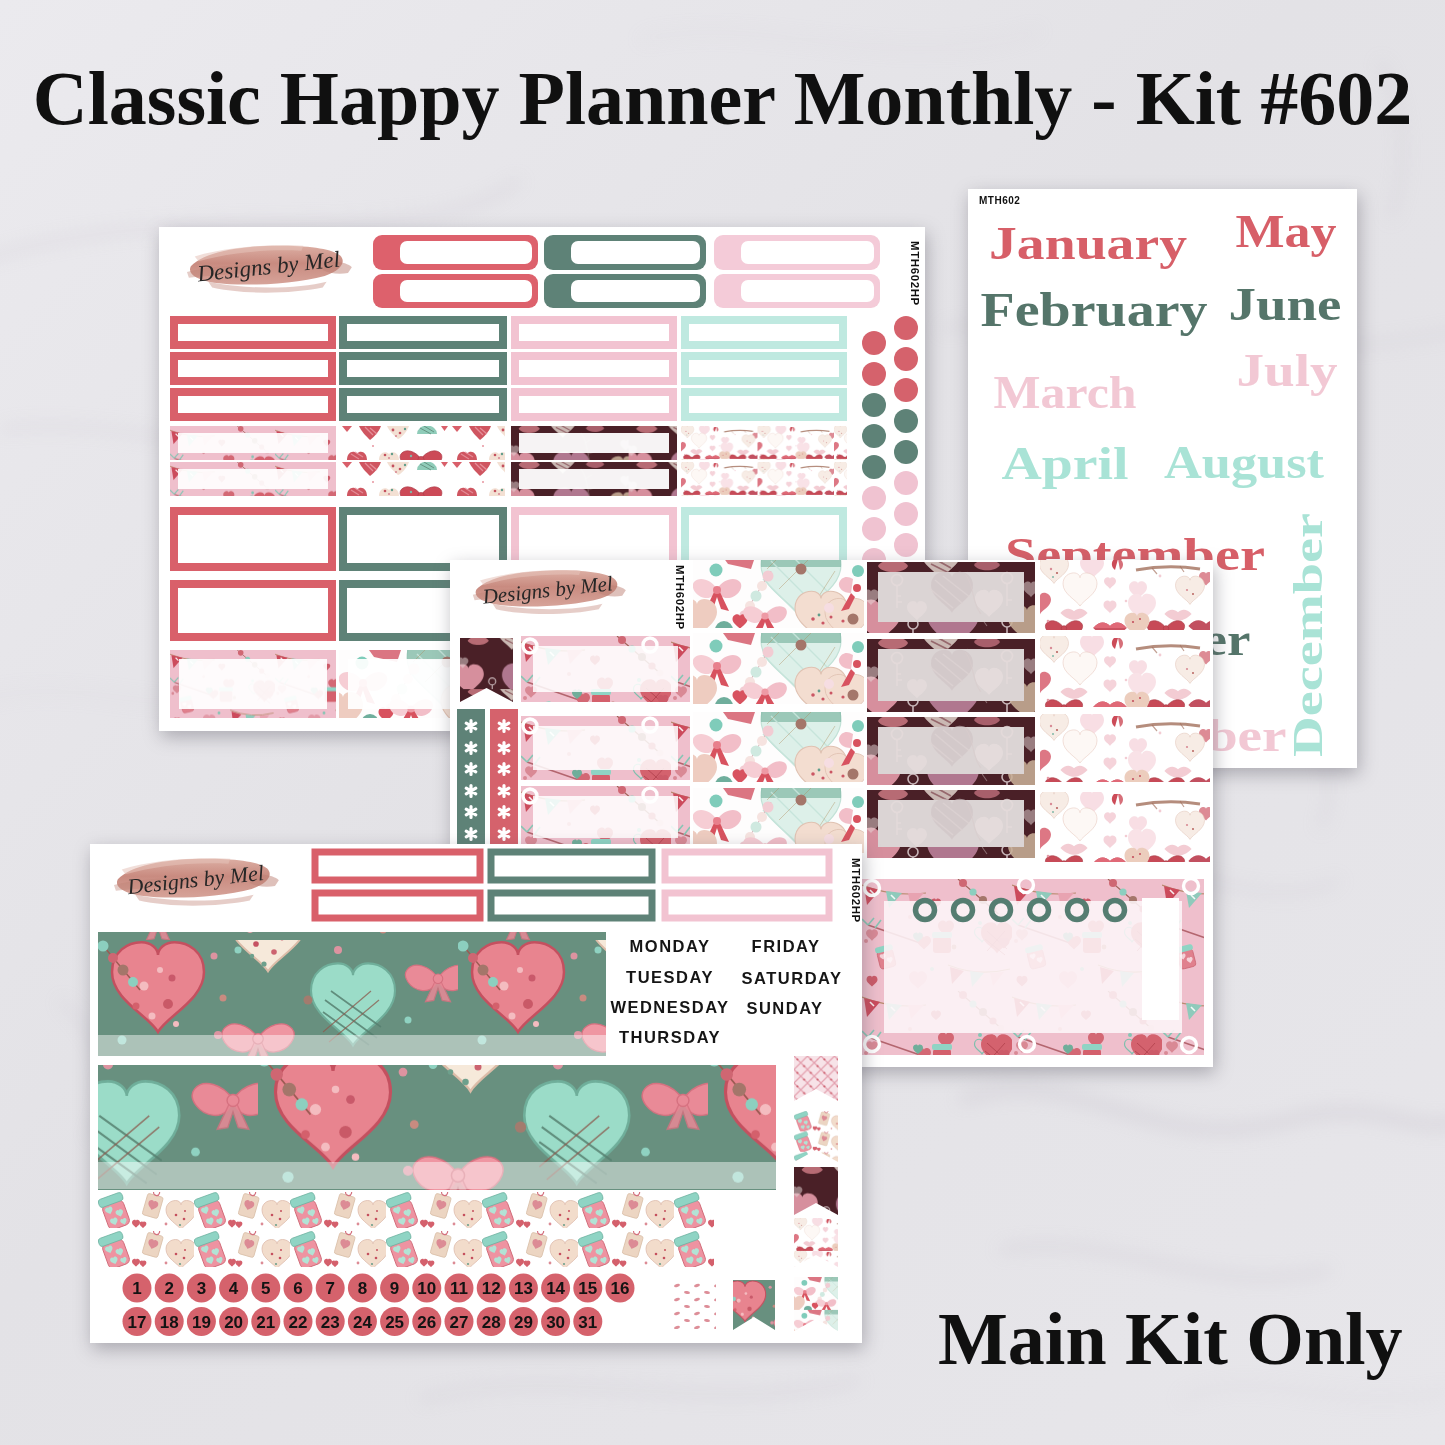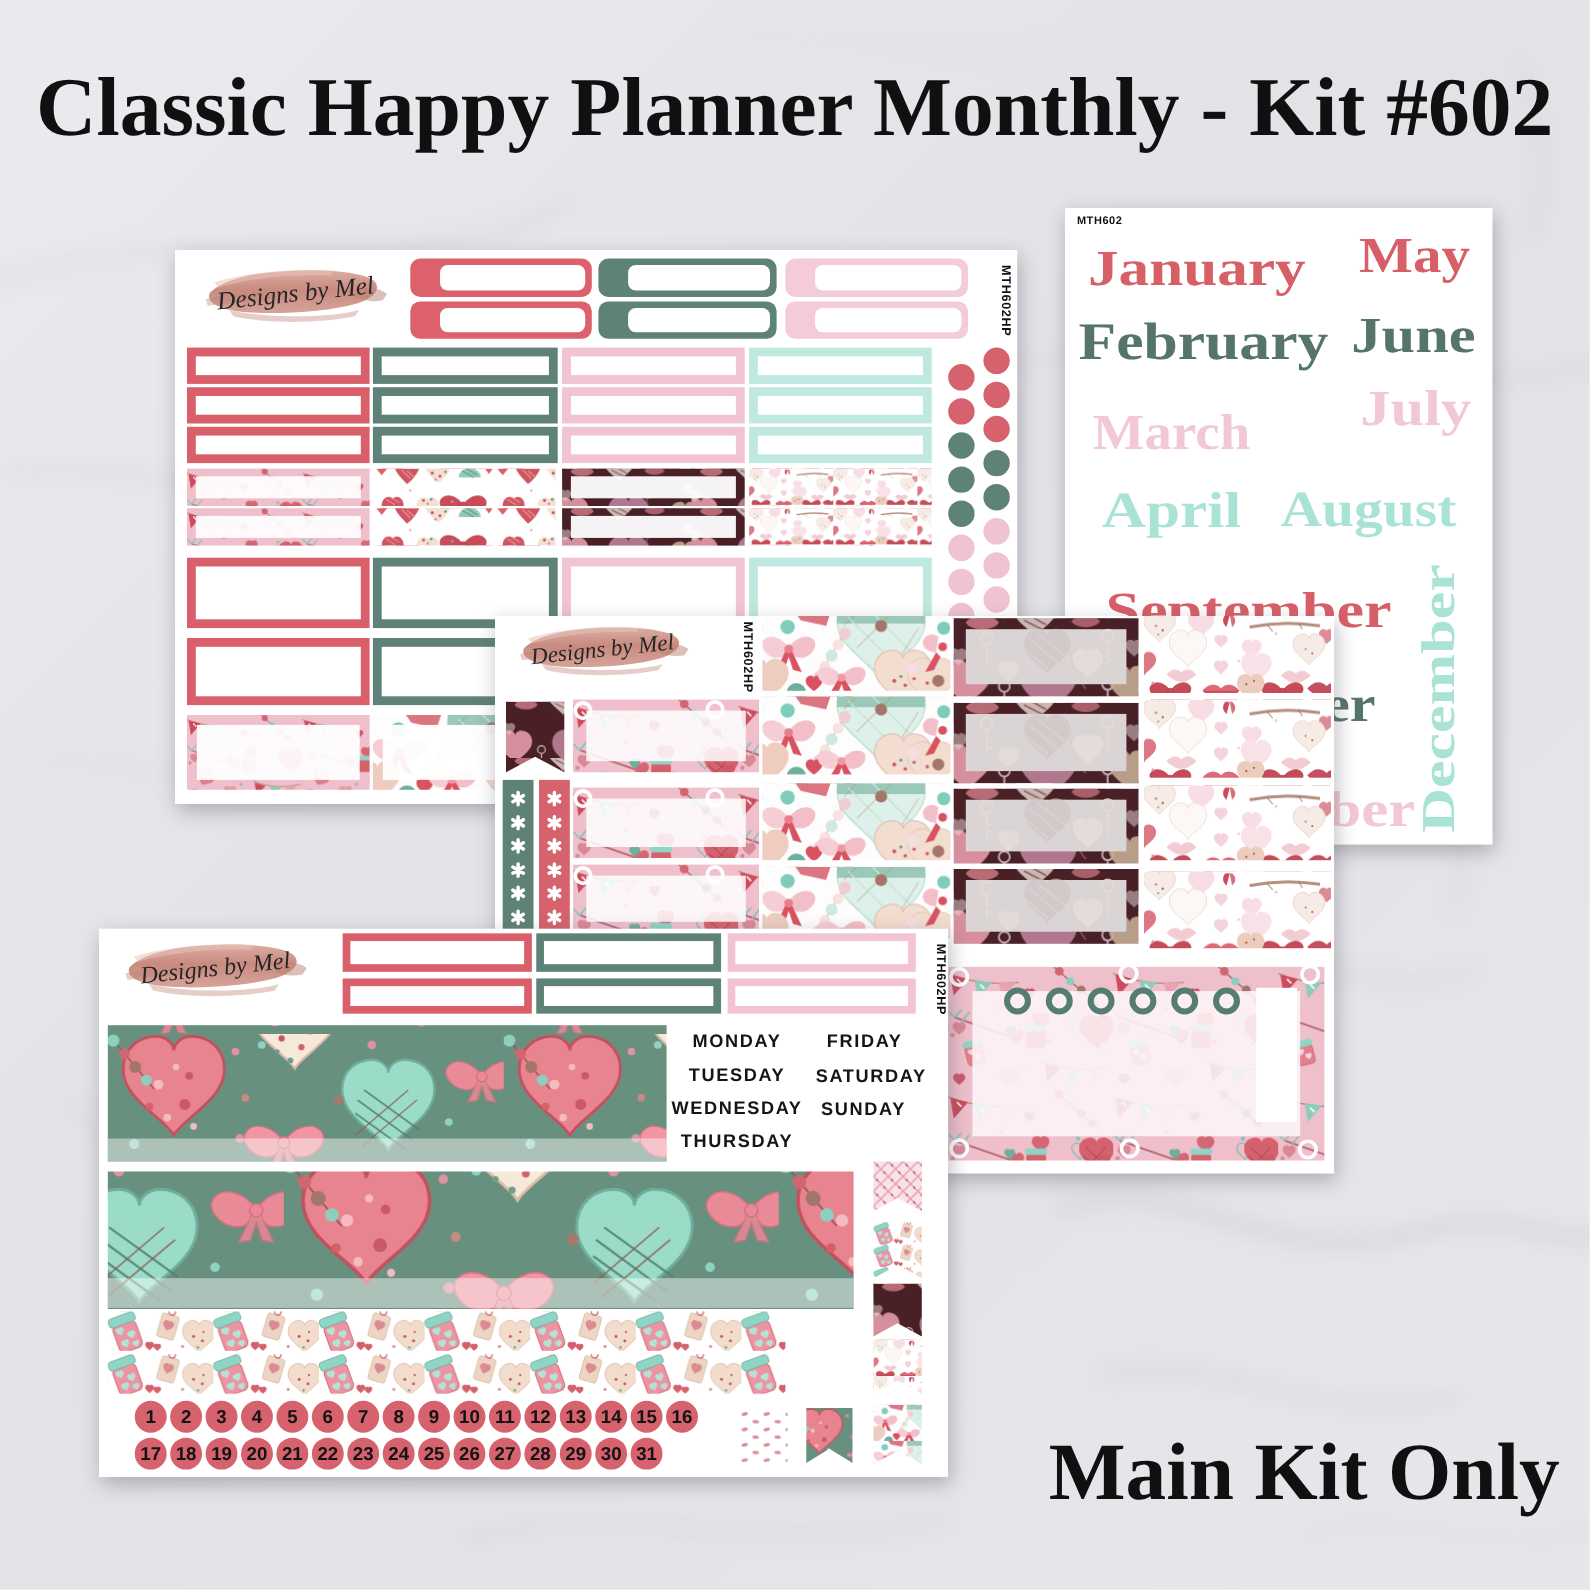--- a/index.html
+++ b/index.html
@@ -1,20 +1,20 @@
 <!DOCTYPE html>
 <html><head>
 <meta charset="utf-8">
 <style>
   html,body{margin:0;padding:0;}
   .stage{position:relative;width:1445px;height:1445px;overflow:hidden;background:#e6e5e8;font-family:"Liberation Sans",sans-serif;}
   .sheet{position:absolute;filter:drop-shadow(2px 6px 9px rgba(90,88,100,0.42));}
   .sheet svg{display:block;}
   .titletext{position:absolute;left:0;top:55px;width:1445px;text-align:center;font-family:"Liberation Serif",serif;font-weight:bold;font-size:76px;color:#101010;white-space:nowrap;}
-  .caption{position:absolute;left:938px;top:1297px;width:480px;text-align:right;font-family:"Liberation Serif",serif;font-weight:bold;font-size:74px;color:#101010;white-space:nowrap;}
+  .caption{position:absolute;left:938px;top:1297px;width:480px;text-align:left;font-family:"Liberation Serif",serif;font-weight:bold;font-size:74px;color:#101010;white-space:nowrap;}
 </style>
 </head>
 <body>
 <div class="stage">
 
 <svg width="1445" height="1445" style="position:absolute;left:0;top:0">
   <defs>
     <linearGradient id="marbleg" x1="0" y1="0" x2="1" y2="1">
       <stop offset="0" stop-color="#ebeaee"></stop>
       <stop offset="0.45" stop-color="#e3e2e6"></stop>

